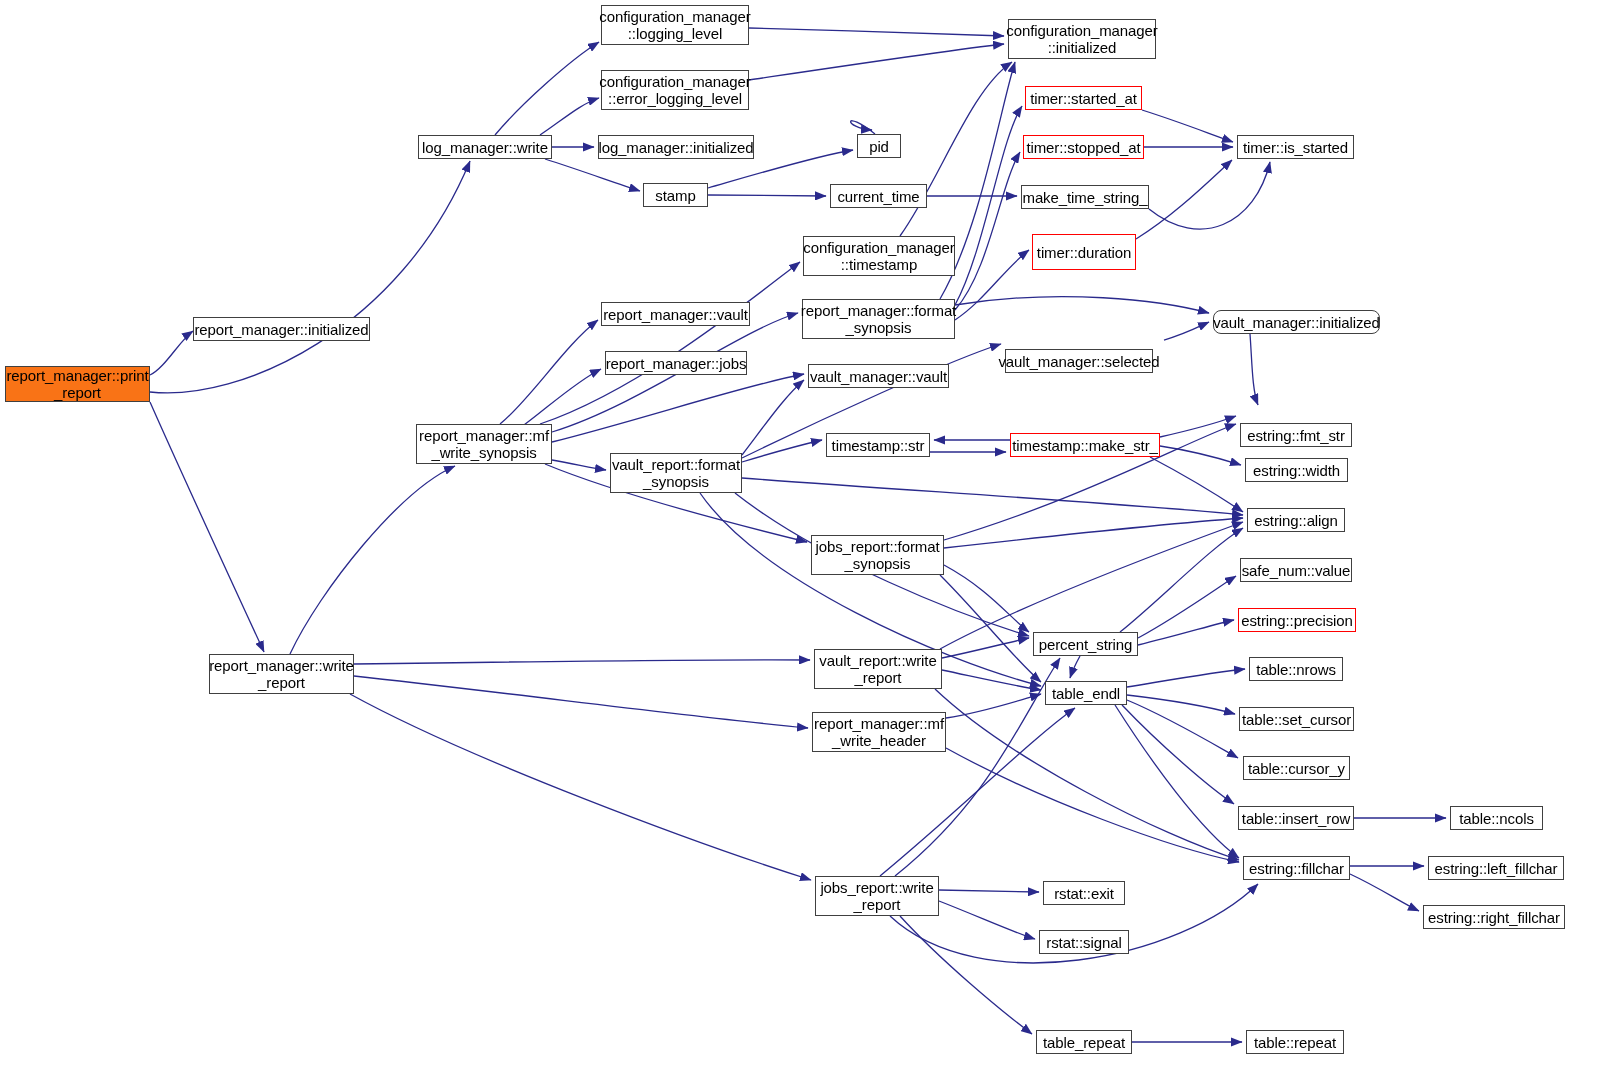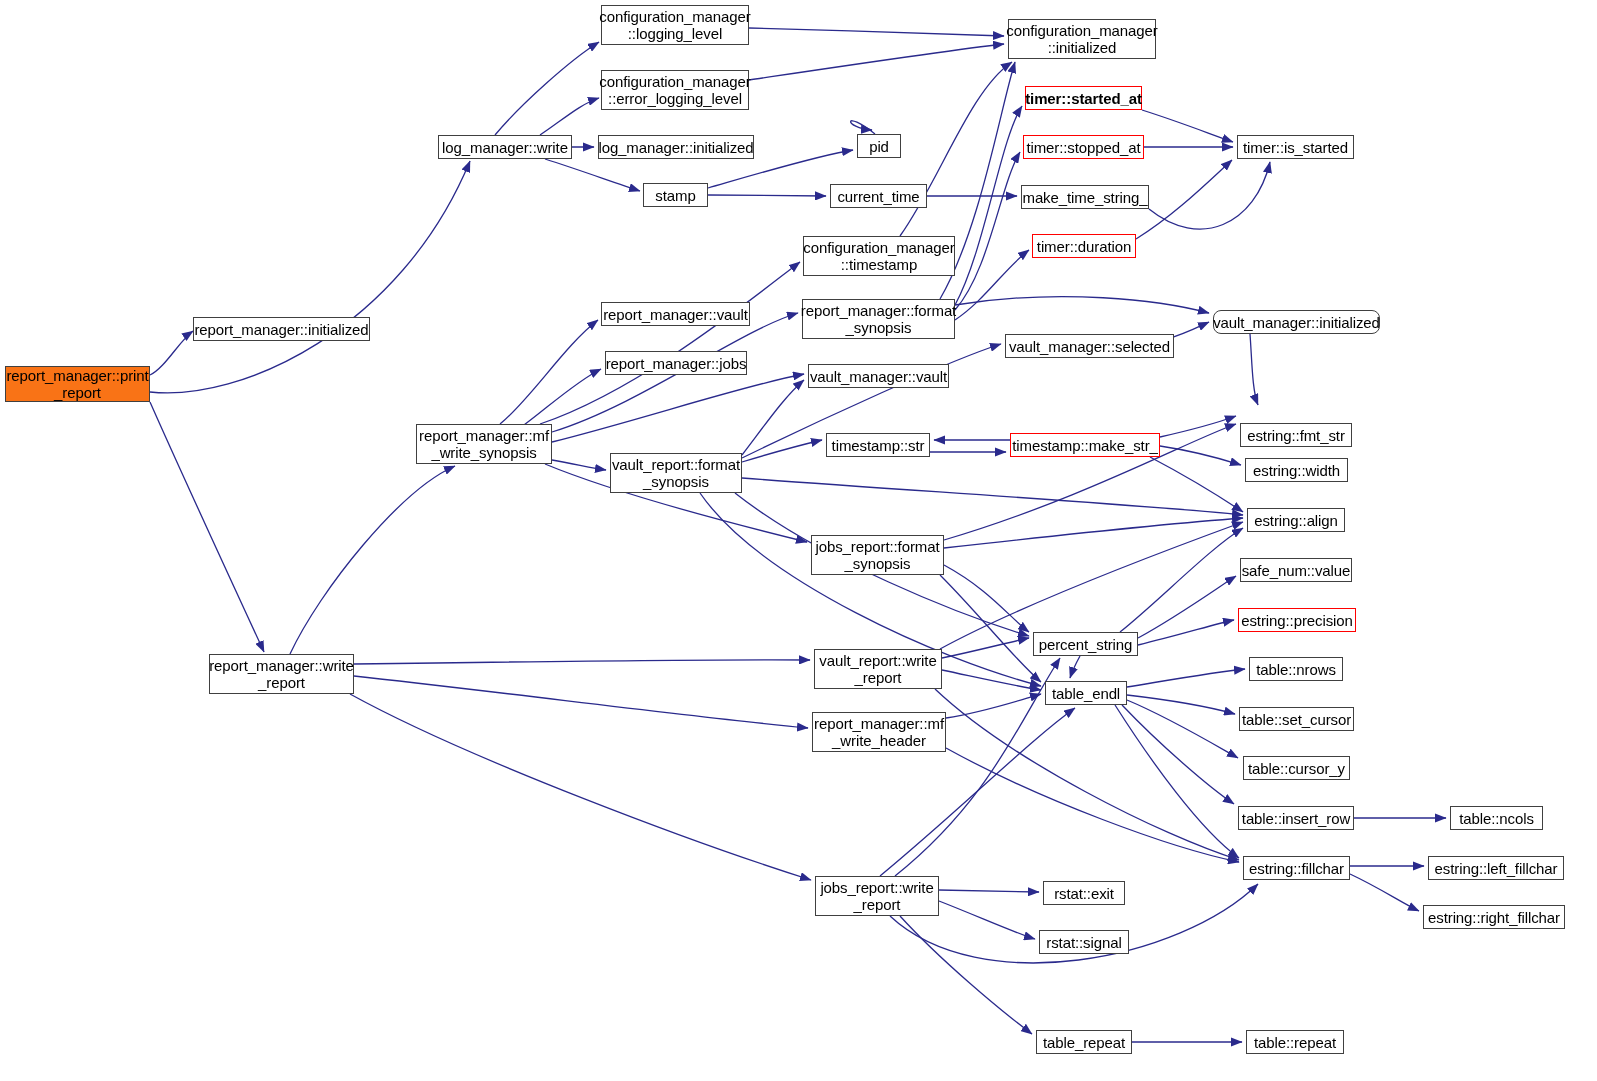--- a/index.html
+++ b/index.html
@@ -133,44 +133,44 @@
         <path d="M890,916 C980,1000 1180,960 1258,884" fill="none" stroke="#2a2a8c" stroke-width="1.3" marker-end="url(#arrowhead)"></path>
         <path d="M880,876 C960,810 1030,740 1075,708" fill="none" stroke="#2a2a8c" stroke-width="1.3" marker-end="url(#arrowhead)"></path>
         <path d="M895,876 C990,800 1020,720 1060,658" fill="none" stroke="#2a2a8c" stroke-width="1.3" marker-end="url(#arrowhead)"></path>
         <path d="M1132,1042 L1242,1042" fill="none" stroke="#2a2a8c" stroke-width="1.3" marker-end="url(#arrowhead)"></path>
       </g>
   </svg>
   <div id="nodes-group">
       <div class="node root" style="left: 5px; top: 366px; width: 145px; height: 36px;">report_manager::print
 _report</div>
       <div class="node" style="left: 193px; top: 317px; width: 177px; height: 24px;">report_manager::initialized</div>
-      <div class="node" style="left: 438px; top: 135px; width: 134px; height: 24px;">log_manager::write</div>
+      <div class="node" style="left: 418px; top: 135px; width: 134px; height: 24px;">log_manager::write</div>
       <div class="node" style="left: 601px; top: 5px; width: 148px; height: 40px;">configuration_manager
 ::logging_level</div>
       <div class="node" style="left: 601px; top: 70px; width: 148px; height: 40px;">configuration_manager
 ::error_logging_level</div>
       <div class="node" style="left: 598px; top: 135px; width: 156px; height: 24px;">log_manager::initialized</div>
       <div class="node" style="left: 643px; top: 183px; width: 65px; height: 24px;">stamp</div>
       <div class="node" style="left: 857px; top: 134px; width: 44px; height: 24px;">pid</div>
       <div class="node" style="left: 830px; top: 184px; width: 97px; height: 24px;">current_time</div>
       <div class="node" style="left: 1008px; top: 19px; width: 148px; height: 40px;">configuration_manager
 ::initialized</div>
-      <div class="node red" style="left: 1025px; top: 86px; width: 117px; height: 24px; font-weight: bold;">timer::started_at</div>
+      <div class="node red" style="left: 1025px; top: 86px; width: 117px; height: 24px;">timer::started_at</div>
       <div class="node red" style="left: 1023px; top: 135px; width: 121px; height: 24px;">timer::stopped_at</div>
       <div class="node" style="left: 1021px; top: 185px; width: 128px; height: 24px;">make_time_string_</div>
-      <div class="node red" style="left: 1032px; top: 234px; width: 104px; height: 24px;">timer::duration</div>
+      <div class="node red" style="left: 1032px; top: 234px; width: 104px; height: 36px;">timer::duration</div>
       <div class="node" style="left: 1237px; top: 135px; width: 117px; height: 24px;">timer::is_started</div>
       <div class="node" style="left: 803px; top: 236px; width: 152px; height: 40px;">configuration_manager
 ::timestamp</div>
       <div class="node" style="left: 802px; top: 299px; width: 153px; height: 40px;">report_manager::format
 _synopsis</div>
       <div class="node" style="left: 601px; top: 302px; width: 149px; height: 24px;">report_manager::vault</div>
       <div class="node" style="left: 605px; top: 351px; width: 142px; height: 24px;">report_manager::jobs</div>
       <div class="node" style="left: 808px; top: 364px; width: 141px; height: 24px;">vault_manager::vault</div>
-      <div class="node" style="left: 1005px; top: 334px; width: 169px; height: 24px; text-align: right;">vault_manager::selected</div>
+      <div class="node" style="left: 1005px; top: 349px; width: 148px; height: 24px; text-align: right;">vault_manager::selected</div>
       <div class="node" style="left: 1213px; top: 310px; width: 167px; height: 24px; border-radius: 8px;">vault_manager::initialized</div>
       <div class="node" style="left: 416px; top: 424px; width: 136px; height: 40px;">report_manager::mf
 _write_synopsis</div>
       <div class="node" style="left: 610px; top: 453px; width: 132px; height: 40px;">vault_report::format
 _synopsis</div>
       <div class="node" style="left: 826px; top: 433px; width: 104px; height: 24px;">timestamp::str</div>
       <div class="node red" style="left: 1010px; top: 433px; width: 150px; height: 24px;">timestamp::make_str_</div>
       <div class="node" style="left: 1240px; top: 409px; width: 112px; height: 24px; margin-top: 14px;">estring::fmt_str</div>
       <div class="node" style="left: 1245px; top: 458px; width: 103px; height: 24px;">estring::width</div>
       <div class="node" style="left: 1247px; top: 508px; width: 98px; height: 24px;">estring::align</div>

